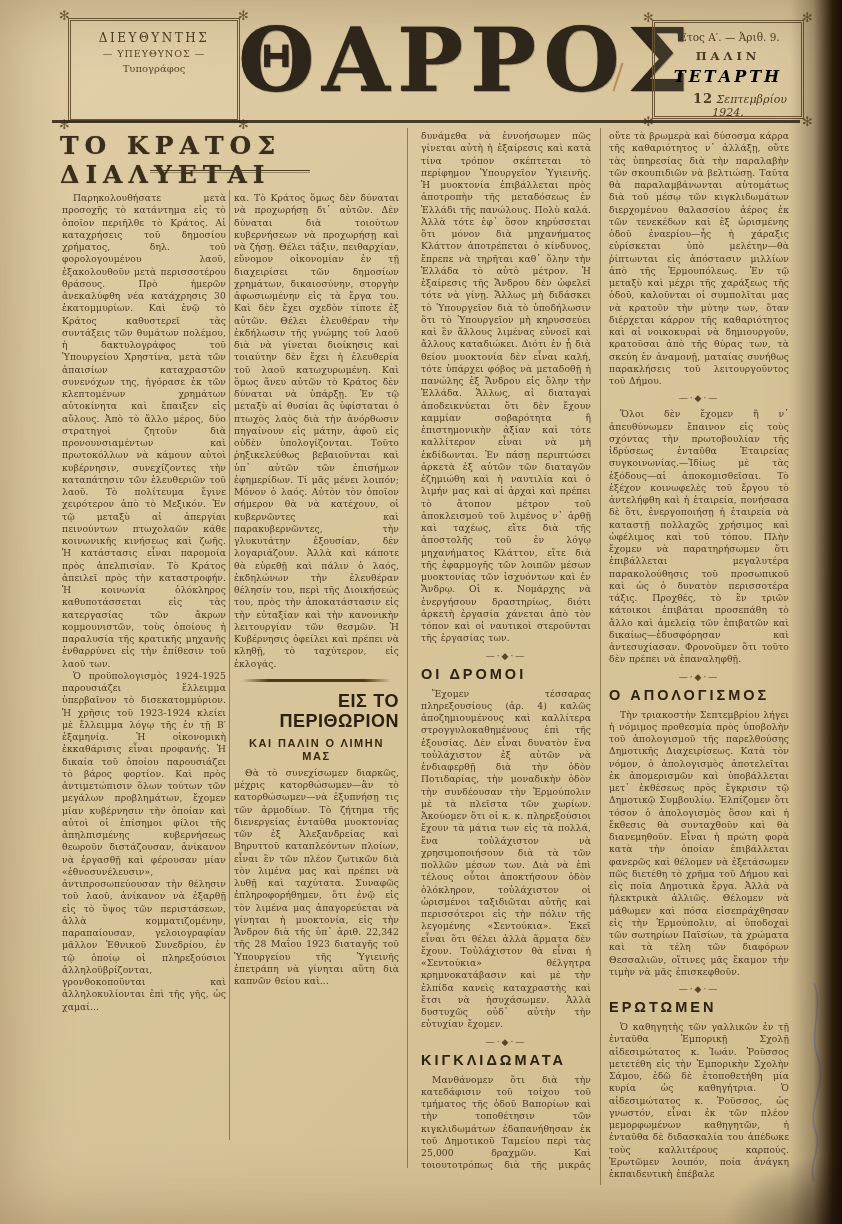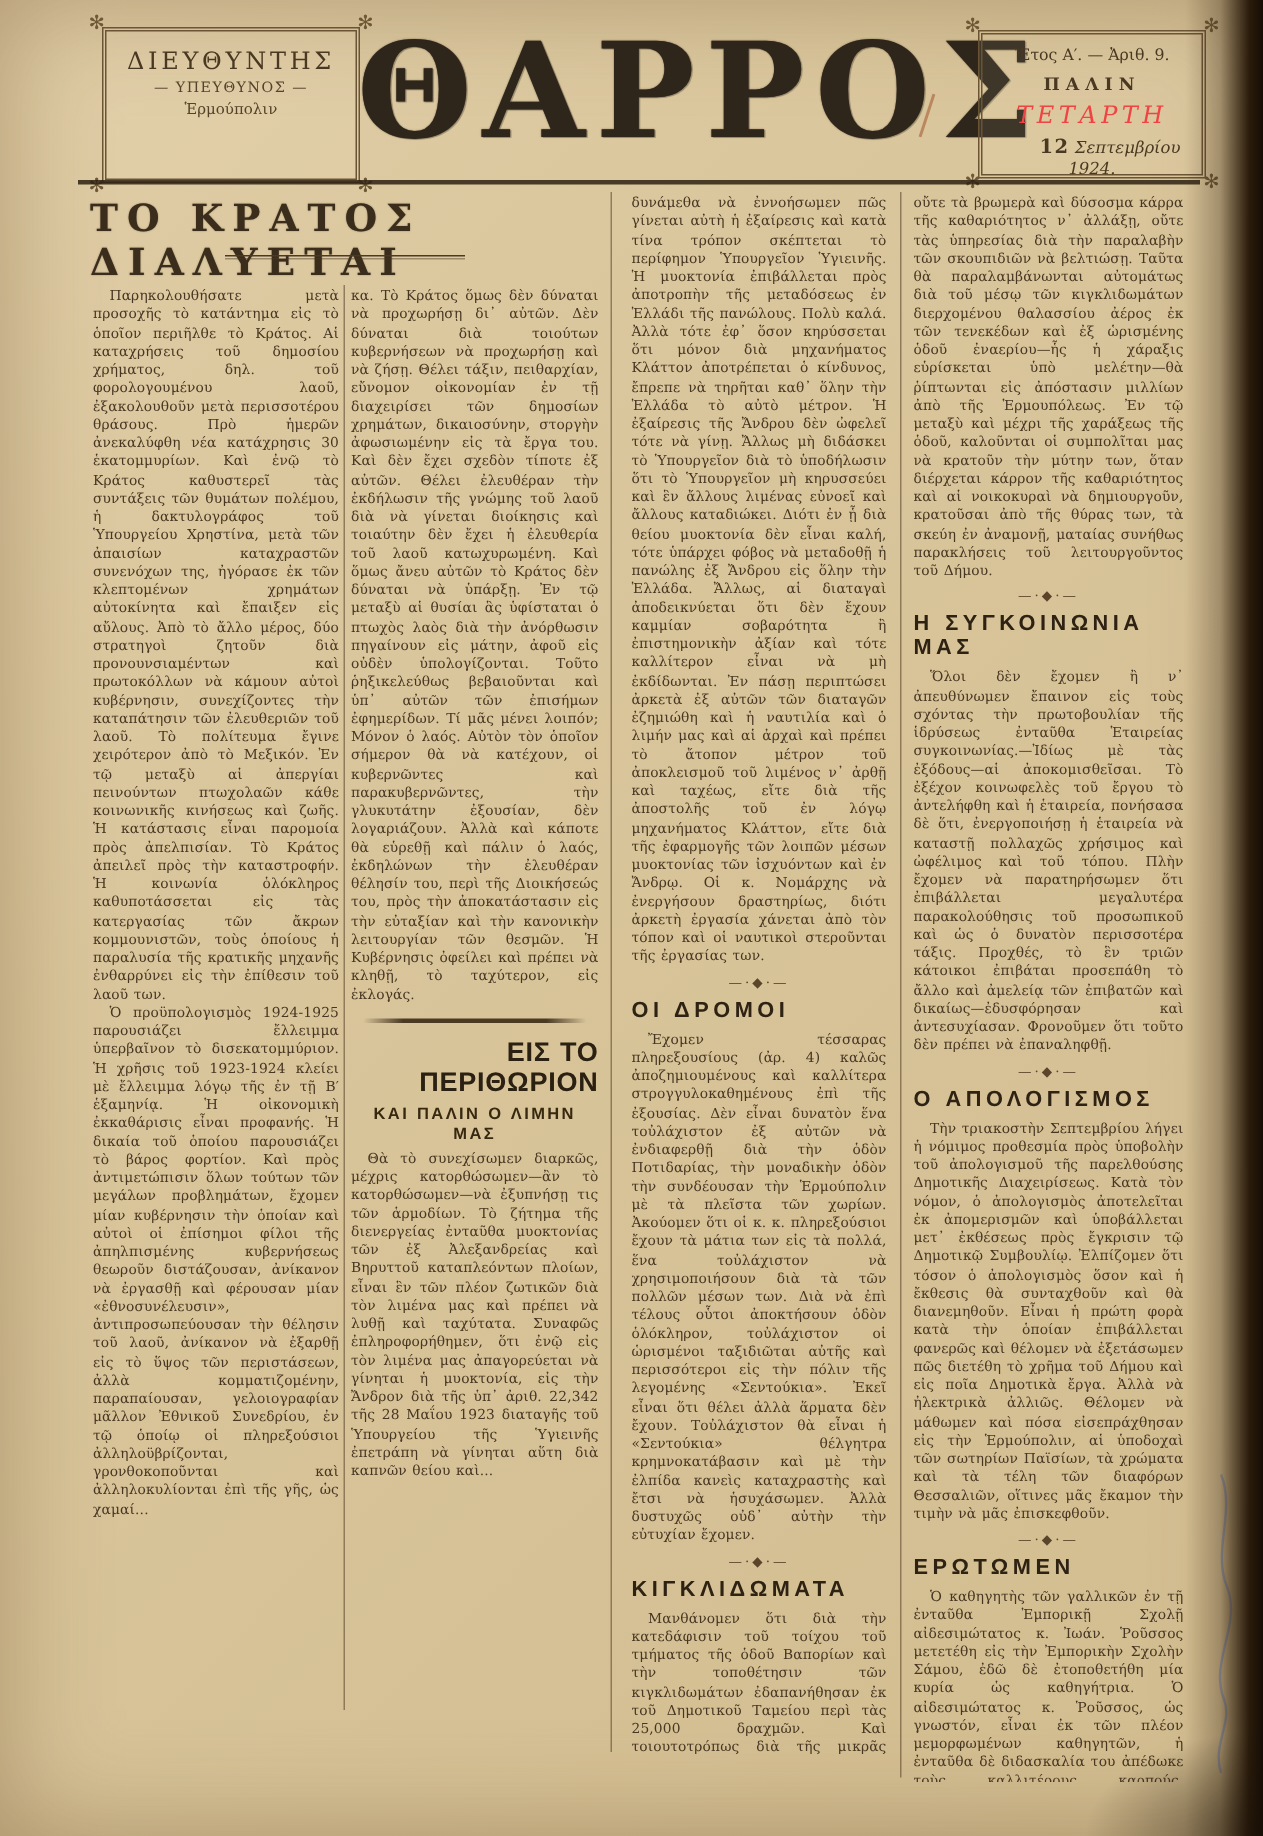--- a/index.html
+++ b/index.html
@@ -22,27 +22,27 @@
   
   .mast-box{
     position:absolute;border:3px double #6b5434;color:#4a3922;text-align:center;
     background:rgba(255,245,220,.08);
   }
   .box-left{left:68px;top:18px;width:166px;height:90px;padding-top:8px;}
   .box-right{left:652px;top:20px;width:146px;height:88px;padding-top:5px;}
   .fleuron{position:absolute;font-family:"DejaVu Sans",sans-serif;font-size:13px;color:#6f5836;line-height:1;}
   .fl-tl{left:-12px;top:-12px;} .fl-tr{right:-12px;top:-12px;}
   .fl-bl{left:-12px;bottom:-12px;} .fl-br{right:-12px;bottom:-12px;}
-  .dir1{font-size:16px;letter-spacing:2.5px;margin:2px 0 3px;}
+  .dir1{font-size:12px;letter-spacing:2.5px;margin:2px 0 3px;}
   .dir2{font-size:9.5px;letter-spacing:1px;margin:0 0 4px;color:#55422a;}
   .dir3{font-size:13.5px;font-weight:bold;letter-spacing:1px;margin:0 0 3px;color:#3f3019;}
   .dir4{font-size:10px;margin:0;color:#55422a;}
   .iss1{font-size:10.5px;margin:3px 0 6px;}
   .iss2{font-size:11.5px;font-weight:bold;letter-spacing:4px;margin:0 0 4px;}
-  .iss3{font-size:16px;font-weight:normal;font-style:italic;letter-spacing:3px;margin:0 0 5px;color:#ef4444;}
+  .iss3{font-size:16px;font-weight:bold;font-style:italic;letter-spacing:3px;margin:0 0 5px;color:#000000;}
   .iss4{font-size:11px;font-style:italic;margin:0;}
   .iss4 b{font-style:normal;font-size:13px;letter-spacing:1px;margin-left:24px;}
   .paper-title{
     position:absolute;left:238px;top:4px;width:398px;height:112px;line-height:112px;
     text-align:center;font-size:88px;font-weight:bold;letter-spacing:7px;color:#2e261b;
     text-shadow:0 0 1px rgba(46,38,27,.8), 1px 1px 0 rgba(46,38,27,.25);
     font-family:"DejaVu Serif",serif;
   }
   .mast-rule{position:absolute;left:52px;top:120px;width:748px;height:3px;background:#34281700;
     border-top:3px solid rgba(45,33,17,.85);}
@@ -88,21 +88,21 @@
 
 <div class="vignette"></div>
 
 <div class="mast-box box-left">
   <span class="fleuron fl-tl">✻</span>
   <span class="fleuron fl-tr">✻</span>
   <span class="fleuron fl-bl">✻</span>
   <span class="fleuron fl-br">✻</span>
   <p class="dir1">ΔΙΕΥΘΥΝΤΗΣ</p>
   <p class="dir2">— ΥΠΕΥΘΥΝΟΣ —</p>
-  <p class="dir4">Ἑρμούπολιν</p>
+  <p class="dir4">Τυπογράφος</p>
 </div>
 
 <div class="paper-title">ΘΑΡΡΟΣ</div>
 
 <div class="mast-box box-right">
   <span class="fleuron fl-tl">✻</span>
   <span class="fleuron fl-tr">✻</span>
   <span class="fleuron fl-bl">✻</span>
   <span class="fleuron fl-br">✻</span>
   <p class="iss1">Ἔτος Α′. — Ἀριθ. 9.</p>
@@ -136,21 +136,20 @@
     <div class="divider">—·◆·—</div>
     <div class="h-section">ΟΙ ΔΡΟΜΟΙ</div>
     <p>Ἔχομεν τέσσαρας πληρεξουσίους (ἀρ. 4) καλῶς ἀποζημιουμένους καὶ καλλίτερα στρογγυλοκαθημένους ἐπὶ τῆς ἐξουσίας. Δὲν εἶναι δυνατὸν ἕνα τοὐλάχιστον ἐξ αὐτῶν νὰ ἐνδιαφερθῇ διὰ τὴν ὁδὸν Ποτιδαρίας, τὴν μοναδικὴν ὁδὸν τὴν συνδέουσαν τὴν Ἑρμούπολιν μὲ τὰ πλεῖστα τῶν χωρίων. Ἀκούομεν ὅτι οἱ κ. κ. πληρεξούσιοι ἔχουν τὰ μάτια των εἰς τὰ πολλά, ἕνα τοὐλάχιστον νὰ χρησιμοποιήσουν διὰ τὰ τῶν πολλῶν μέσων των. Διὰ νὰ ἐπὶ τέλους οὗτοι ἀποκτήσουν ὁδὸν ὁλόκληρον, τοὐλάχιστον οἱ ὡρισμένοι ταξιδιῶται αὐτῆς καὶ περισσότεροι εἰς τὴν πόλιν τῆς λεγομένης «Σεντούκια». Ἐκεῖ εἶναι ὅτι θέλει ἀλλὰ ἅρματα δὲν ἔχουν. Τοὐλάχιστον θὰ εἶναι ἡ «Σεντούκια» θέλγητρα κρημνοκατάβασιν καὶ μὲ τὴν ἐλπίδα κανεὶς καταχραστὴς καὶ ἔτσι νὰ ἡσυχάσωμεν. Ἀλλὰ δυστυχῶς οὐδ᾽ αὐτὴν τὴν εὐτυχίαν ἔχομεν.</p>
     <div class="divider">—·◆·—</div>
     <div class="h-section">ΚΙΓΚΛΙΔΩΜΑΤΑ</div>
     <p>Μανθάνομεν ὅτι διὰ τὴν κατεδάφισιν τοῦ τοίχου τοῦ τμήματος τῆς ὁδοῦ Βαπορίων καὶ τὴν τοποθέτησιν τῶν κιγκλιδωμάτων ἐδαπανήθησαν ἐκ τοῦ Δημοτικοῦ Ταμείου περὶ τὰς 25,000 δραχμῶν. Καὶ τοιουτοτρόπως διὰ τῆς μικρᾶς ταύτης δαπάνης, ὁ ἐκ τῆς θαλάσσης πνέων ἄνεμος, ἐλευθέρως πλέον διέρχεται διὰ τῶν κιγκλιδωμάτων καὶ διὰ τῆς ὁδοῦ Βαπορίων διοχετεύεται εἰς ὁλόκληρον τὴν Ἑρμούπολιν, ἥτις τοιουτοτρόπως δὲν ἔχει πλέον ἀνάγκην</p>
   </div>
 <div class="col" id="col-3" style="left:609px;top:130px;width:180px;height:1058px;">
     <p class="noindent">οὔτε τὰ βρωμερὰ καὶ δύσοσμα κάρρα τῆς καθαριότητος ν᾽ ἀλλάξῃ, οὔτε τὰς ὑπηρεσίας διὰ τὴν παραλαβὴν τῶν σκουπιδιῶν νὰ βελτιώσῃ. Ταῦτα θὰ παραλαμβάνωνται αὐτομάτως διὰ τοῦ μέσῳ τῶν κιγκλιδωμάτων διερχομένου θαλασσίου ἀέρος ἐκ τῶν τενεκέδων καὶ ἐξ ὡρισμένης ὁδοῦ ἐναερίου—ἧς ἡ χάραξις εὑρίσκεται ὑπὸ μελέτην—θὰ ῥίπτωνται εἰς ἀπόστασιν μιλλίων ἀπὸ τῆς Ἑρμουπόλεως. Ἐν τῷ μεταξὺ καὶ μέχρι τῆς χαράξεως τῆς ὁδοῦ, καλοῦνται οἱ συμπολῖται μας νὰ κρατοῦν τὴν μύτην των, ὅταν διέρχεται κάρρον τῆς καθαριότητος καὶ αἱ νοικοκυραὶ νὰ δημιουργοῦν, κρατοῦσαι ἀπὸ τῆς θύρας των, τὰ σκεύη ἐν ἀναμονῇ, ματαίας συνήθως παρακλήσεις τοῦ λειτουργοῦντος τοῦ Δήμου.</p>
     <div class="divider">—·◆·—</div>
-    <div class="h-section">Η ΣΥΓΚΟΙΝΩΝΙΑ ΜΑΣ</div>
     <p>Ὅλοι δὲν ἔχομεν ἢ ν᾽ ἀπευθύνωμεν ἔπαινον εἰς τοὺς σχόντας τὴν πρωτοβουλίαν τῆς ἱδρύσεως ἐνταῦθα Ἑταιρείας συγκοινωνίας.—Ἰδίως μὲ τὰς ἐξόδους—αἱ ἀποκομισθεῖσαι. Τὸ ἐξέχον κοινωφελὲς τοῦ ἔργου τὸ ἀντελήφθη καὶ ἡ ἑταιρεία, πονήσασα δὲ ὅτι, ἐνεργοποιήσῃ ἡ ἑταιρεία νὰ καταστῇ πολλαχῶς χρήσιμος καὶ ὠφέλιμος καὶ τοῦ τόπου. Πλὴν ἔχομεν νὰ παρατηρήσωμεν ὅτι ἐπιβάλλεται μεγαλυτέρα παρακολούθησις τοῦ προσωπικοῦ καὶ ὡς ὁ δυνατὸν περισσοτέρα τάξις. Προχθές, τὸ ἓν τριῶν κάτοικοι ἐπιβάται προσεπάθη τὸ ἄλλο καὶ ἀμελείᾳ τῶν ἐπιβατῶν καὶ δικαίως—ἐδυσφόρησαν καὶ ἀντεσυχίασαν. Φρονοῦμεν ὅτι τοῦτο δὲν πρέπει νὰ ἐπαναληφθῇ.</p>
     <div class="divider">—·◆·—</div>
     <div class="h-section">Ο ΑΠΟΛΟΓΙΣΜΟΣ</div>
     <p>Τὴν τριακοστὴν Σεπτεμβρίου λήγει ἡ νόμιμος προθεσμία πρὸς ὑποβολὴν τοῦ ἀπολογισμοῦ τῆς παρελθούσης Δημοτικῆς Διαχειρίσεως. Κατὰ τὸν νόμον, ὁ ἀπολογισμὸς ἀποτελεῖται ἐκ ἀπομερισμῶν καὶ ὑποβάλλεται μετ᾽ ἐκθέσεως πρὸς ἔγκρισιν τῷ Δημοτικῷ Συμβουλίῳ. Ἐλπίζομεν ὅτι τόσον ὁ ἀπολογισμὸς ὅσον καὶ ἡ ἔκθεσις θὰ συνταχθοῦν καὶ θὰ διανεμηθοῦν. Εἶναι ἡ πρώτη φορὰ κατὰ τὴν ὁποίαν ἐπιβάλλεται φανερῶς καὶ θέλομεν νὰ ἐξετάσωμεν πῶς διετέθη τὸ χρῆμα τοῦ Δήμου καὶ εἰς ποῖα Δημοτικὰ ἔργα. Ἀλλὰ νὰ ἠλεκτρικὰ ἀλλιῶς. Θέλομεν νὰ μάθωμεν καὶ πόσα εἰσεπράχθησαν εἰς τὴν Ἑρμούπολιν, αἱ ὑποδοχαὶ τῶν σωτηρίων Παϊσίων, τὰ χρώματα καὶ τὰ τέλη τῶν διαφόρων Θεσσαλιῶν, οἵτινες μᾶς ἔκαμον τὴν τιμὴν νὰ μᾶς ἐπισκεφθοῦν.</p>
     <div class="divider">—·◆·—</div>
     <div class="h-section">ΕΡΩΤΩΜΕΝ</div>
     <p>Ὁ καθηγητὴς τῶν γαλλικῶν ἐν τῇ ἐνταῦθα Ἐμπορικῇ Σχολῇ αἰδεσιμώτατος κ. Ἰωάν. Ῥοῦσσος μετετέθη εἰς τὴν Ἐμπορικὴν Σχολὴν Σάμου, ἐδῶ δὲ ἐτοποθετήθη μία κυρία ὡς καθηγήτρια. Ὁ αἰδεσιμώτατος κ. Ῥοῦσσος, ὡς γνωστόν, εἶναι ἐκ τῶν πλέον μεμορφωμένων καθηγητῶν, ἡ ἐνταῦθα δὲ διδασκαλία του ἀπέδωκε τοὺς καλλιτέρους καρπούς. Ἐρωτῶμεν λοιπόν, ποία ἀνάγκη ἐκπαιδευτικὴ ἐπέβαλε</p>
   </div>
 
 <div class="scratch"></div>

